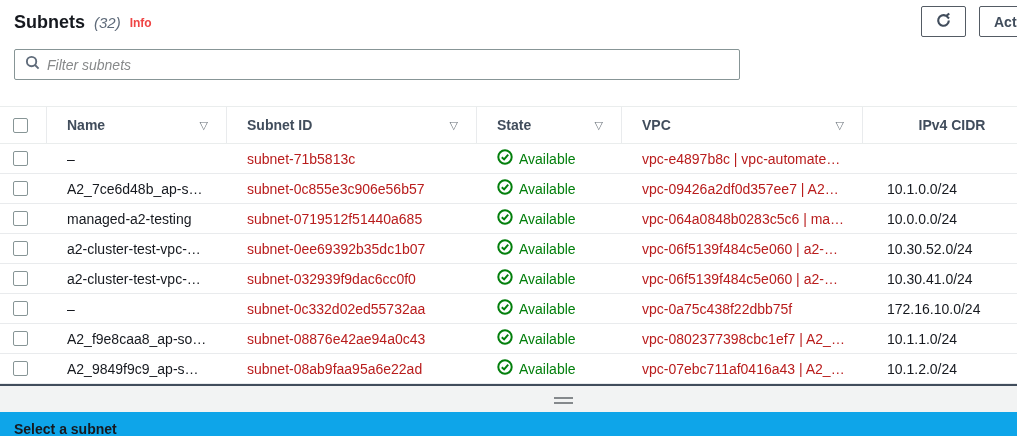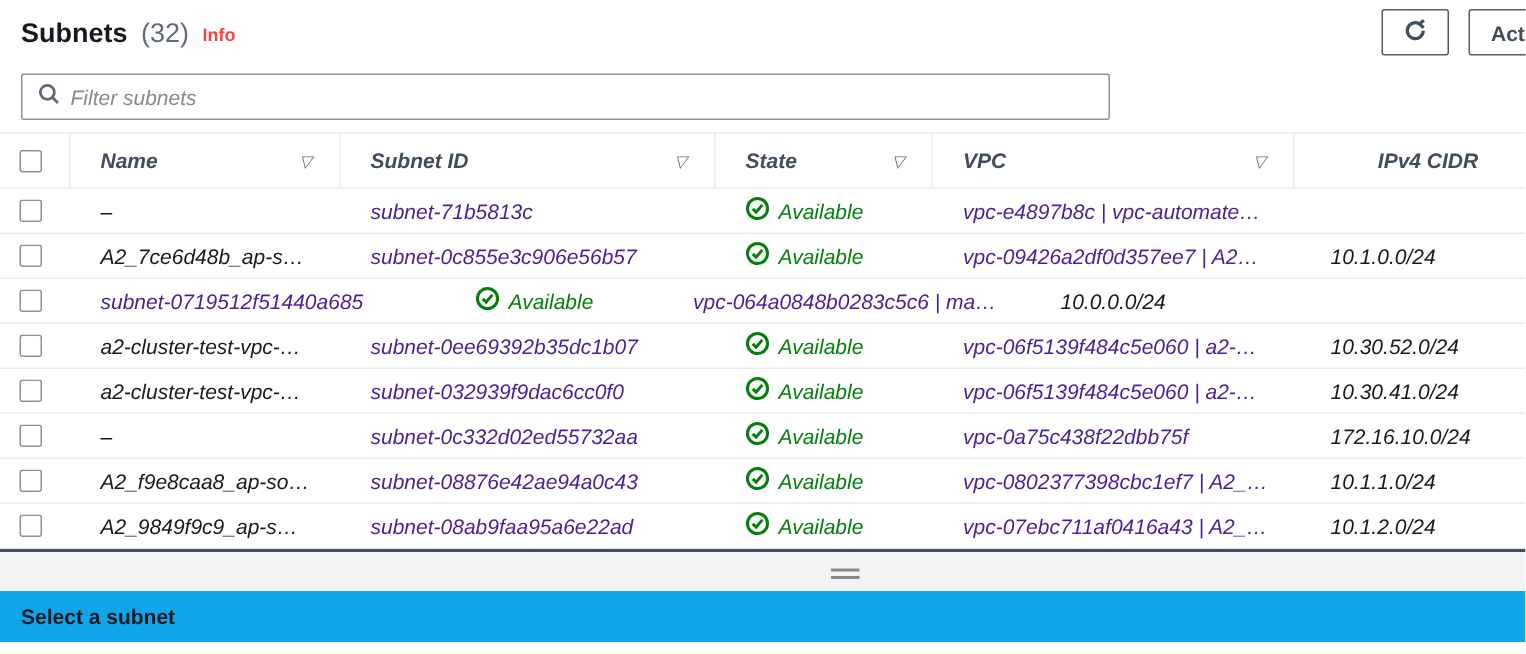--- a/index.html
+++ b/index.html
@@ -3,56 +3,56 @@
 <meta charset="utf-8">
 <style>
   * { box-sizing: border-box; margin: 0; padding: 0; }
   html, body { width: 1017px; height: 436px; overflow: hidden; background: #ffffff;
     font-family: "Liberation Sans", sans-serif; color: #16191f; }
 
   
   .page-header { position: relative; padding: 12px 14px 0 14px; height: 40px; }
   .title-line { display: flex; align-items: baseline; gap: 9px; }
   .page-title { font-size: 18px; font-weight: 700; color: #16191f; }
-  .count { font-size: 18px; font-weight: 400; color: #5f6b7a; }
+  .count { font-size: 15px; font-weight: 400; color: #5f6b7a; font-style: italic; }
   .info-link { font-size: 12px; font-weight: 700; color: #ef4444; text-decoration: none; position: relative; top: -1px; }
   .header-actions { position: absolute; top: 6px; left: 921px; display: flex; gap: 13px; }
   .btn { height: 31px; background: #fff; border: 1px solid #545b64; border-radius: 2px;
     color: #414d5c; font-weight: 700; font-size: 14px; display: flex; align-items: center; cursor: pointer; }
   .btn-refresh { width: 45px; justify-content: center; }
   .btn-actions { width: 90px; padding-left: 14px; }
 
   
   .filter-wrap { margin: 9px 14px 0 14px; width: 726px; height: 31px; background: #fff;
     border: 1px solid #879596; border-radius: 2px; display: flex; align-items: center; padding-left: 10px; }
   .filter-wrap input { border: none; outline: none; flex: 1; height: 100%; font-size: 14px;
     font-family: "Liberation Sans", sans-serif; color: #4c1d95; margin-left: 7px; background: transparent; }
   .filter-wrap input::placeholder { color: #87898a; font-style: italic; }
 
   
-  .table { margin-top: 8px; font-style: italic; }
+  .table { margin-top: 26px; }
   .thead { display: flex; align-items: stretch; height: 38px; border-top: 1px solid #eaeded;
     border-bottom: 1px solid #eaeded; font-size: 14px; font-weight: 700; color: #414d5c; background: #fff; }
   .th { display: flex; align-items: center; }
   .th.divider { border-right: 1px solid #e9ebed; }
   .sort { margin-left: auto; padding-right: 18px; color: #687078; font-size: 11px; font-weight: 400; }
 
   .c-check  { width: 47px;  padding-left: 13px; flex: none; }
   .c-name   { width: 180px; padding-left: 20px; flex: none; }
   .c-subnet { width: 250px; padding-left: 20px; flex: none; }
   .c-state  { width: 145px; padding-left: 20px; flex: none; }
   .c-vpc    { width: 241px; padding-left: 20px; flex: none; }
   .c-cidr   { flex: 1; padding-left: 24px; justify-content: center; }
 
   .row { display: flex; align-items: center; height: 30px; border-bottom: 1px solid #e9ebed;
     font-size: 14px; background: #fff; white-space: nowrap; }
   .cell { overflow: hidden; text-overflow: ellipsis; }
   .checkbox { display: block; width: 15px; height: 15px; background: #fff;
     border: 1px solid #879596; border-radius: 2px; cursor: pointer; }
-  .link { color: #4c1d95; text-decoration: none; cursor: pointer; }
+  .link { color: #b91c1c; text-decoration: none; cursor: pointer; }
   .status { display: flex; align-items: center; gap: 6px; color: #037f0c; }
   .status svg { flex: none; }
 
   
   .splitter { border-top: 2px solid #414d5c; background: #f2f3f3; height: 28px; position: relative; }
   .drag-handle { position: absolute; left: 554px; top: 11px; width: 19px; height: 7px;
     border-top: 2px solid #85898c; border-bottom: 2px solid #85898c; cursor: row-resize; }
   .split-content { background: #0ea5e9; padding: 9px 14px; }
   .split-title { font-size: 14px; font-weight: 700; color: #16191f; }
 </style>
@@ -150,20 +150,21 @@
         </span>
       </div>
     <div class="cell c-vpc"><a class="link">vpc-09426a2df0d357ee7 | A2…</a></div>
     <div class="cell c-cidr">10.1.0.0/24</div>
   </div>
 
   <div class="row">
     <div class="cell c-check">
         <span class="checkbox"></span>
       </div>
+    <div class="cell c-name">managed-a2-testing</div>
     <div class="cell c-subnet"><a class="link">subnet-0719512f51440a685</a></div>
     <div class="cell c-state">
         <span class="status">
           <span><svg width="16" height="16" viewBox="0 0 16 16" fill="none" stroke="#037f0c" stroke-width="2">
               <circle cx="8" cy="8" r="6.7"></circle>
               <path d="M4.8 8.3 L7.1 10.4 L11.2 5.6"></path>
             </svg></span>
           <span>Available</span>
         </span>
       </div>

